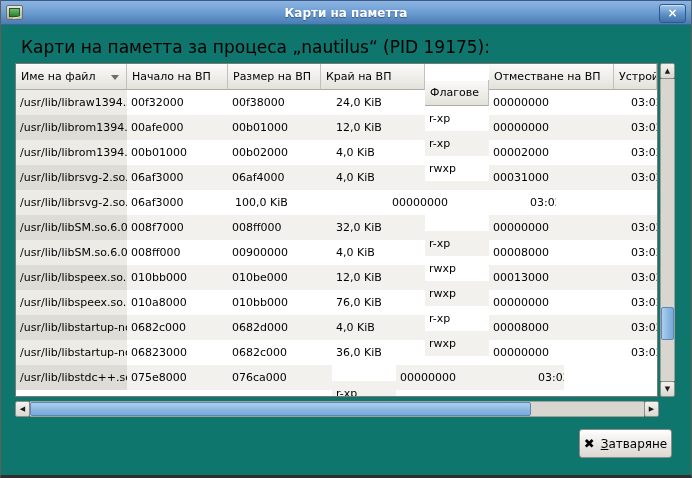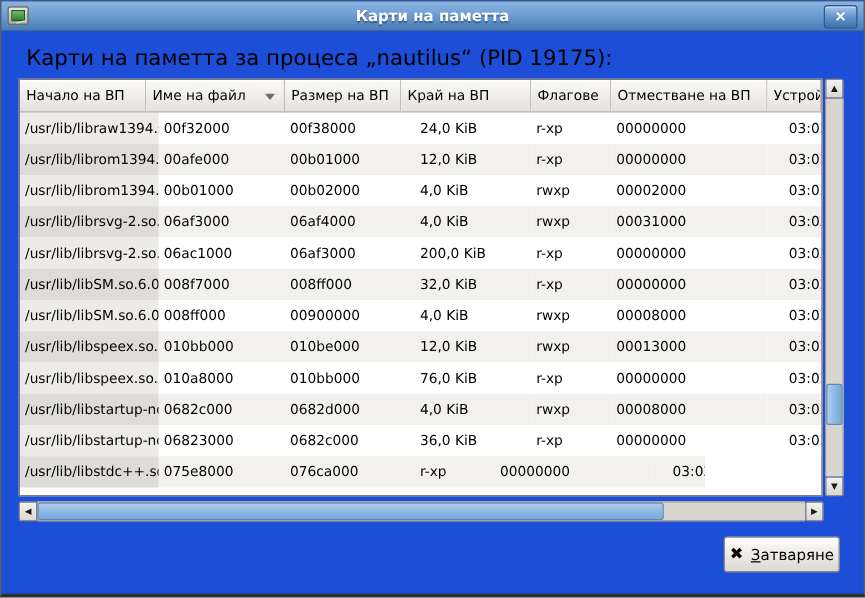--- a/index.html
+++ b/index.html
@@ -1,21 +1,21 @@
 <!DOCTYPE html>
 <html><head>
 <meta charset="utf-8">
 <style>
   * { margin:0; padding:0; box-sizing:border-box; }
   html,body { background:#c8c6c0; }
   body { font-family:"DejaVu Sans","Liberation Sans",sans-serif; }
 
   .window {
     position:relative; width:692px; height:478px;
-    background:#1d4ed8;
+    background:#0f766e;
     border-left:1px solid #5d5f5a; border-right:1px solid #5d5f5a;
     border-bottom:3px solid #2f302e;
     overflow:hidden;
   }
 
   
   .titlebar {
     position:absolute; left:0; top:0; right:0; height:25px;
     background:linear-gradient(#8db4e0 0%, #6fa0d4 45%, #4a7cb5 100%);
     border-top:1px solid #38598a; border-bottom:1px solid #3c659c;
@@ -82,21 +82,21 @@
     font-size:11px; color:#000; white-space:nowrap; overflow:hidden;
   }
   .tr.odd  .td { background:#ffffff; }
   .tr.even .td { background:#f2f1ee; }
   .tr.odd  .td.c0 { background:#edebe6; }
   .tr.even .td.c0 { background:#dedcd6; }
   .c0 { width:111px; }
   .c1 { width:101px; }
   .c2 { width:104px; }
   .c3 { width:93px; }
-  .c4 { width:64px; }
+  .c4 { width:64px;margin-top:16px; }
   .c5 { width:125px; }
   .c6 { width:43px; }
   .td.c6 { padding-left:17px; }
 
   
   .vscroll {
     position:absolute; left:659px; top:63px; width:15px; height:334px;
     display:flex; flex-direction:column;
   }
   .hscroll {
@@ -154,22 +154,22 @@
     <div class="title">Карти на паметта</div>
     <div class="close-btn">
       <span>×</span>
     </div>
   </div>
 
   <div class="subtitle">Карти на паметта за процеса „nautilus“ (PID 19175):</div>
 
   <div class="table-frame">
     <div class="thead">
+        <div class="th c0"><span>Име на файл</span><span class="sort-arrow"></span></div>
         <div class="th c1"><span>Начало на ВП</span></div>
-        <div class="th c0"><span>Име на файл</span><span class="sort-arrow"></span></div>
         <div class="th c3"><span>Размер на ВП</span></div>
         <div class="th c2"><span>Край на ВП</span></div>
         <div class="th c4"><span>Флагове</span></div>
         <div class="th c5"><span>Отместване на ВП</span></div>
         <div class="th c6"><span>Устройство</span></div>
       </div>
     <div class="tbody">
         <div class="tr odd">
           <div class="td c0">/usr/lib/libraw1394.s</div>
           <div class="td c1">00f32000</div>
@@ -201,23 +201,22 @@
           <div class="td c0">/usr/lib/librsvg-2.so.2</div>
           <div class="td c1">06af3000</div>
           <div class="td c2">06af4000</div>
           <div class="td c3">4,0 KiB</div>
           <div class="td c4">rwxp</div>
           <div class="td c5">00031000</div>
           <div class="td c6">03:02</div>
         </div>
         <div class="tr odd">
           <div class="td c0">/usr/lib/librsvg-2.so.2</div>
-          <div class="td c1">06ac1000</div>
           <div class="td c2">06af3000</div>
-          <div class="td c3">200,0 KiB</div>
+          <div class="td c3">100,0 KiB</div>
           <div class="td c4">r-xp</div>
           <div class="td c5">00000000</div>
           <div class="td c6">03:02</div>
         </div>
         <div class="tr even">
           <div class="td c0">/usr/lib/libSM.so.6.0.0</div>
           <div class="td c1">008f7000</div>
           <div class="td c2">008ff000</div>
           <div class="td c3">32,0 KiB</div>
           <div class="td c4">r-xp</div>

